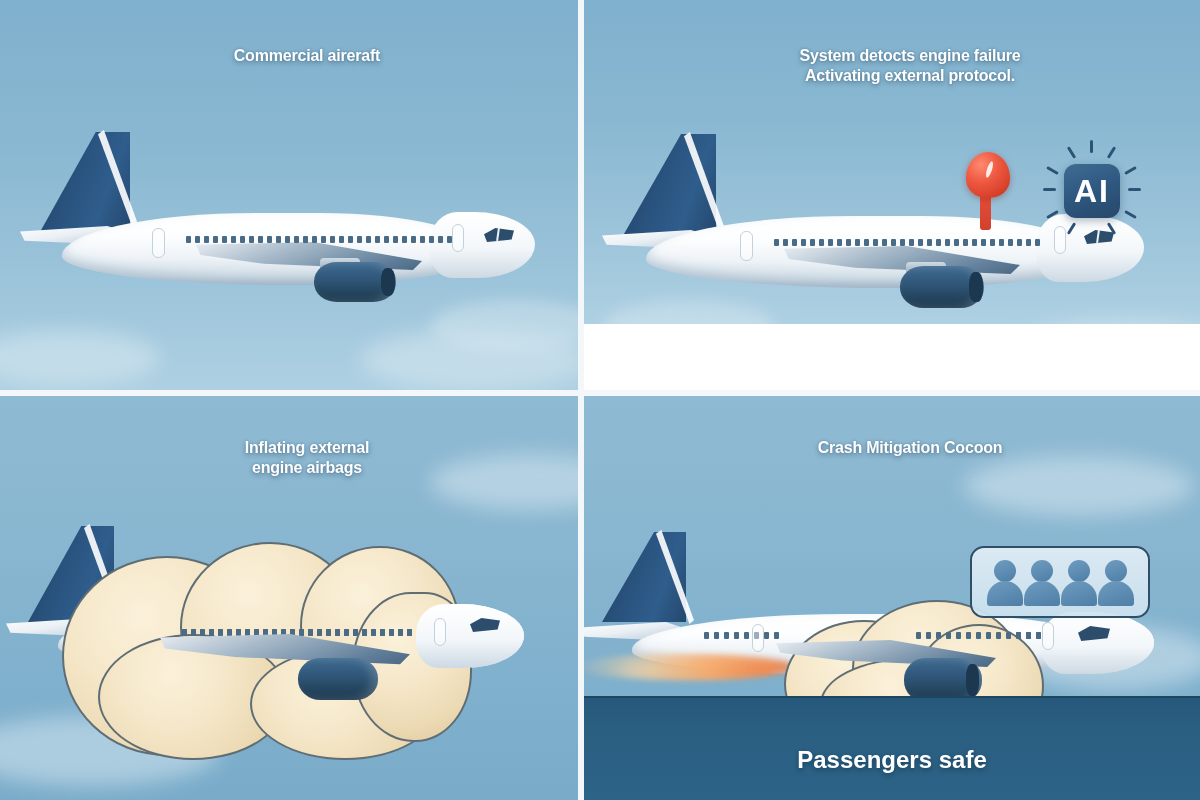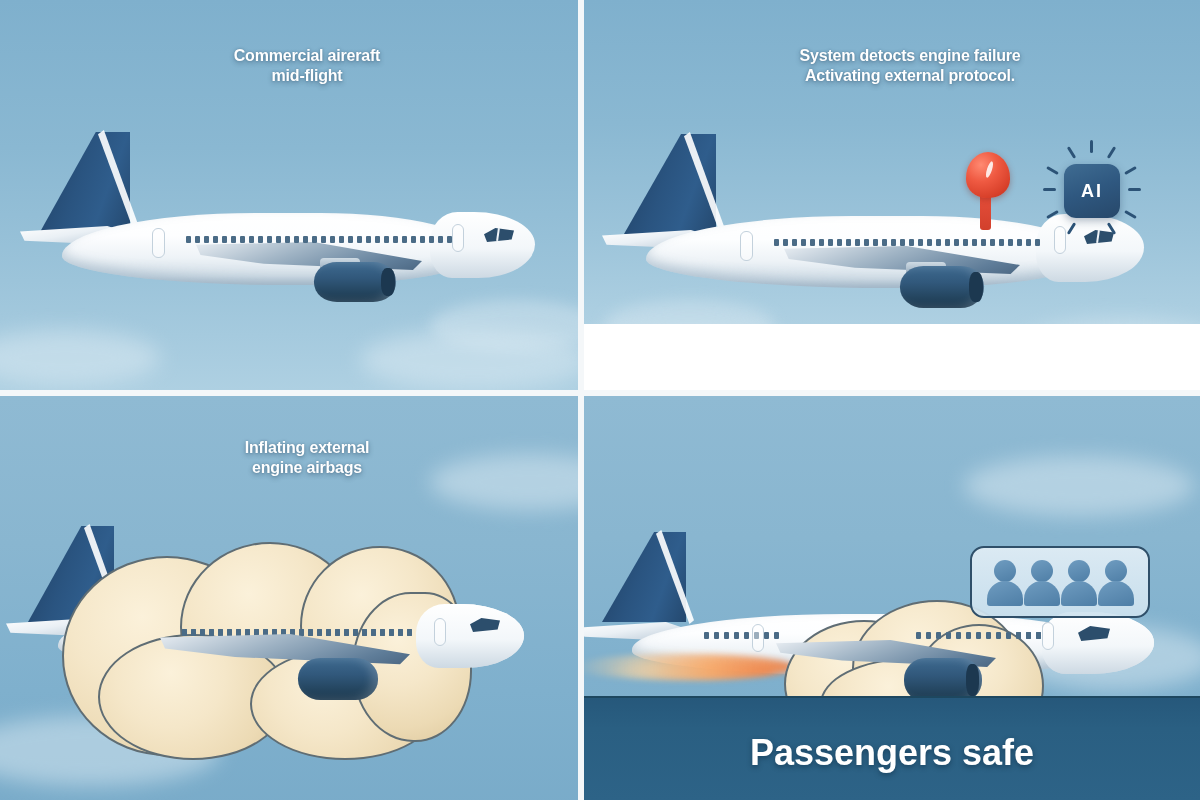--- a/index.html
+++ b/index.html
@@ -117,21 +117,21 @@
   }
 
   
   .ocean {
     position:absolute; left:0; right:0; bottom:0; height:104px;
     background:linear-gradient(180deg,#26587b 0%, #2a5f82 30%, #2d6387 100%);
     border-top:2px solid #1d475f; z-index:25;
   }
   .bottom-caption {
     position:absolute; left:0; right:0; bottom:26px; text-align:center; z-index:32;
-    color:#ffffff; font-weight:bold; font-size:36px;
+    color:#ffffff; font-weight:bold; font-size:24px;
     text-shadow:0 2px 5px rgba(10,35,55,.5);
   }
   .flame {
     position:absolute; z-index:14;
     background:linear-gradient(90deg, rgba(255,255,255,0) 0%, rgba(255,214,160,.55) 28%, rgba(250,170,105,.85) 62%, rgba(238,128,70,.9) 100%);
     border-radius:50% / 50%;
     filter:blur(3px);
   }
   .pax-panel {
     position:absolute; z-index:30;
@@ -158,21 +158,20 @@
 <div id="stage">
 
   <div class="panel" id="p1">
     <div class="sky top"></div>
     <div class="cloud" style="left:430px; top:300px; width:170px; height:52px;"></div>
     <div class="cloud2" style="left:360px; top:330px; width:230px; height:60px;"></div>
     <div class="cloud2" style="left:-30px; top:330px; width:190px; height:56px;"></div>
 
     <div class="caption">
       <span class="ln">Commercial aireraft</span>
-      <span class="ln">mid-flight</span>
     </div>
 
     <div class="plane" style="left:0; top:0; width:578px; height:390px;">
 
       <div class="tailfin" style="left:40px; top:132px; width:90px; height:100px;
            clip-path:polygon(62% 0%, 100% 0%, 100% 100%, 0% 100%);"></div>
       <div class="tailfin-edge" style="left:98px; top:130px; width:42px; height:104px;
            clip-path:polygon(0% 4%, 14% 0%, 100% 96%, 88% 100%); opacity:.9;"></div>
 
       <div class="hstab" style="left:20px; top:226px; width:112px; height:18px;
@@ -307,21 +306,21 @@
       <div class="ray" style="left:36px; top:4px;   width:3px; height:13px; transform:rotate(-32deg);"></div>
       <div class="ray" style="left:76px; top:4px;   width:3px; height:13px; transform:rotate(32deg);"></div>
       <div class="ray" style="left:17px; top:22px;  width:3px; height:13px; transform:rotate(-60deg);"></div>
       <div class="ray" style="left:95px; top:22px;  width:3px; height:13px; transform:rotate(60deg);"></div>
       <div class="ray" style="left:9px;  top:46px;  width:13px; height:3px;"></div>
       <div class="ray" style="left:94px; top:46px;  width:13px; height:3px;"></div>
       <div class="ray" style="left:17px; top:66px;  width:3px; height:13px; transform:rotate(60deg);"></div>
       <div class="ray" style="left:95px; top:66px;  width:3px; height:13px; transform:rotate(-60deg);"></div>
       <div class="ray" style="left:36px; top:80px;  width:3px; height:13px; transform:rotate(32deg);"></div>
       <div class="ray" style="left:76px; top:80px;  width:3px; height:13px; transform:rotate(-32deg);"></div>
-      <div class="ai-badge" style="left:30px; top:22px; width:56px; height:54px; font-size:18px;">AI</div>
+      <div class="ai-badge" style="left:30px; top:22px; width:56px; height:54px; font-size:32px;">AI</div>
     </div>
   </div>
 
   <div class="panel" id="p3">
     <div class="sky bottom"></div>
     <div class="cloud2" style="left:430px; top:58px; width:200px; height:56px;"></div>
     <div class="cloud2" style="left:-40px; top:320px; width:260px; height:70px;"></div>
 
     <div class="caption">
       <span class="ln">Inflating external</span>
@@ -423,20 +422,21 @@
     <div class="door" style="left:434px; top:222px; width:12px; height:28px; z-index:20;"></div>
     <div class="cockpit" style="left:470px; top:222px; width:30px; height:14px; z-index:20;"></div>
   </div>
 
   <div class="panel" id="p4">
     <div class="sky bottom"></div>
     <div class="cloud2" style="left:380px; top:60px; width:230px; height:60px;"></div>
     <div class="cloud2" style="left:430px; top:230px; width:200px; height:64px;"></div>
 
     <div class="caption">
+      <span class="ln">Crash Mitigation Cocoon</span>
     </div>
 
     <div class="flame" style="left:-10px; top:258px; width:220px; height:26px;"></div>
     <div class="flame" style="left:20px;  top:266px; width:170px; height:16px; opacity:.75;"></div>
 
     <div class="plane" style="left:0; top:0; width:616px; height:404px;">
       <div class="tailfin" style="left:18px; top:136px; width:84px; height:90px;
            clip-path:polygon(62% 0%, 100% 0%, 100% 100%, 0% 100%);"></div>
       <div class="tailfin-edge" style="left:72px; top:134px; width:38px; height:94px;
            clip-path:polygon(0% 4%, 14% 0%, 100% 96%, 88% 100%); opacity:.9;"></div>

